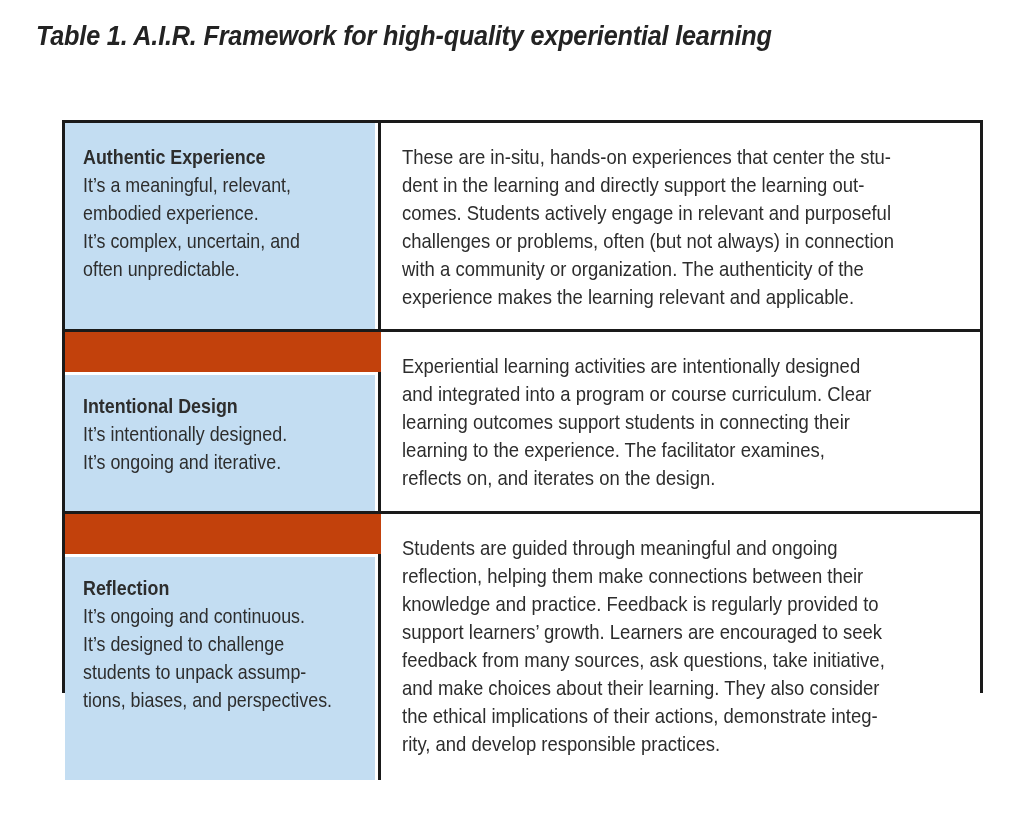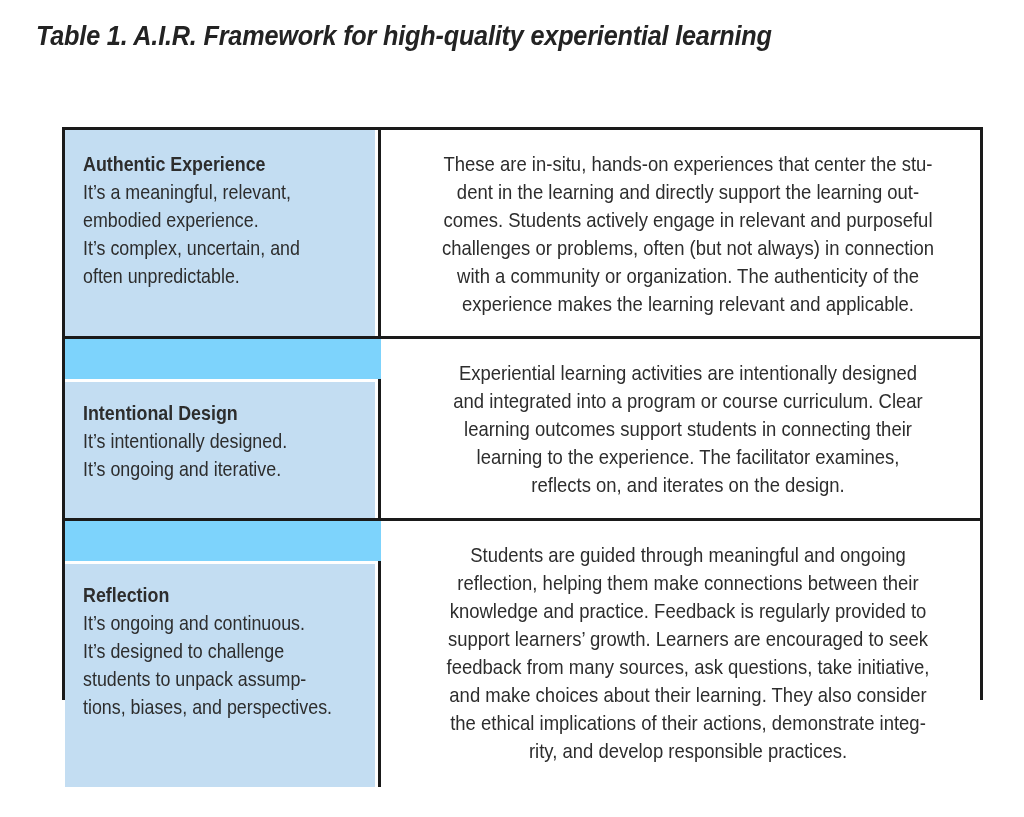--- a/index.html
+++ b/index.html
@@ -26,26 +26,26 @@
     font-style: italic;
     color: var(--text-strong, #232323);
     white-space: nowrap;
     transform: scaleX(0.90);
     transform-origin: left top;
     letter-spacing: -0.2px;
   }
   .air-table {
     position: absolute;
     left: 62px;
-    top: 127px;
+    top: 120px;
     width: 921px;
     height: 573px;
     box-sizing: border-box;
     border: 3px solid var(--border, #1a1a1a);
-    background: #7dd3fc;
+    background: #c2410c;
   }
   .row {
     display: flex;
     box-sizing: border-box;
     border-bottom: 3px solid var(--border, #1a1a1a);
   }
   .row:last-child { border-bottom: none; }
   .row-1 { height: 209px; }
   .row-2 { height: 182px; }
   .row-3 { height: 266px; }
@@ -62,21 +62,20 @@
     box-shadow: inset -3px 0 0 #ffffff;
   }
   .row + .row .cell-left {
     box-shadow: inset -3px 3px 0 #ffffff;
     margin-top: 40px;
   }
   .cell-right {
     flex: 1 1 auto;
     background: #ffffff;
     padding: 20px 6px 10px 21px;
-    text-align: center;
   }
   .cell-inner {
     font-size: 21px;
     line-height: 28px;
     color: var(--text, #2d2d2d);
     transform-origin: left top;
   }
   .left-inner {
     width: 344px;
     transform: scaleX(0.85);

